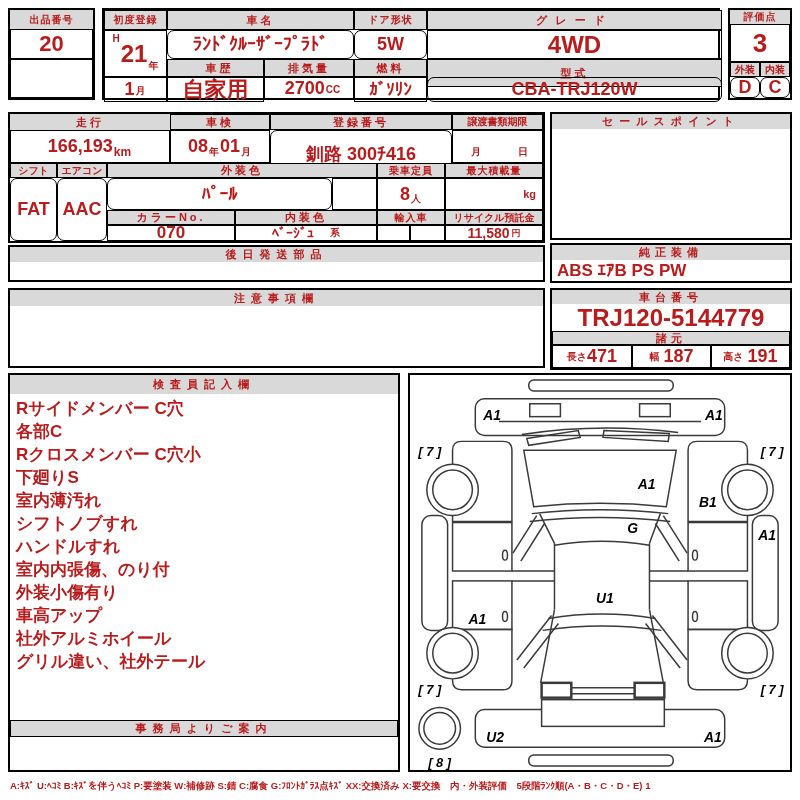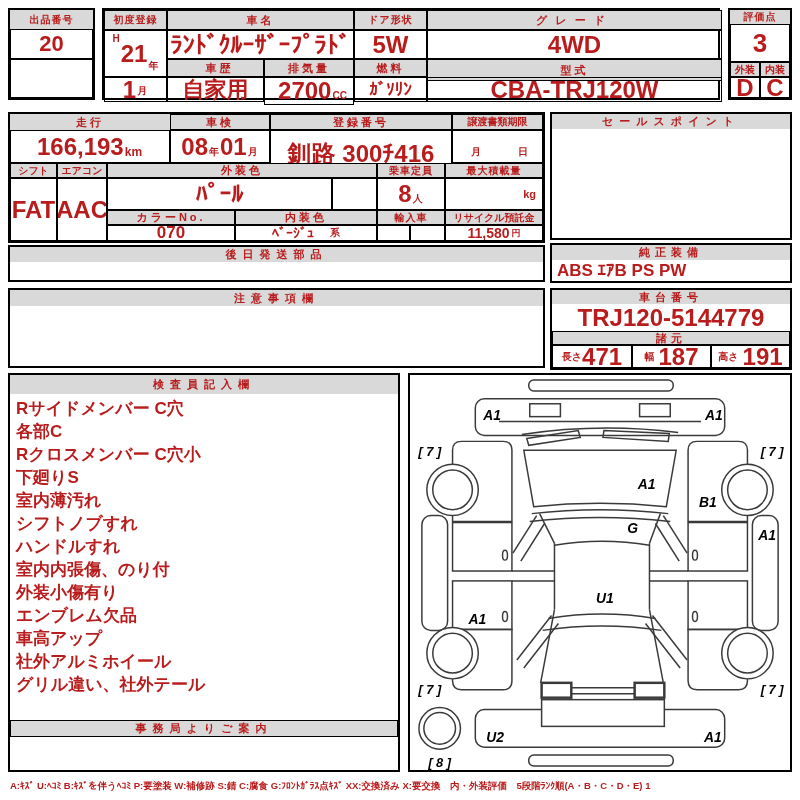--- a/index.html
+++ b/index.html
@@ -6,21 +6,21 @@
   #sheet{position:relative;width:800px;height:800px;background:#fff;color:#b91c1c;
          font-family:"Liberation Sans","DejaVu Sans",sans-serif;overflow:hidden;}
   .s{position:absolute;box-sizing:border-box;}
   .sec{position:absolute;box-sizing:border-box;border:2px solid #000;background:#fff;}
   .b{border:1px solid #000;}
   .hd{background:#d9d9d9;display:flex;align-items:center;justify-content:center;
       font-weight:700;font-size:11px;letter-spacing:3px;white-space:nowrap;overflow:hidden;}
   .hds{font-size:10px;letter-spacing:1px;}
   .vc{display:flex;align-items:center;justify-content:center;font-weight:700;white-space:nowrap;overflow:hidden;}
   .u{font-size:10px;font-weight:700;margin:0 1px;align-self:flex-end;padding-bottom:3px;}
-  .big20{font-size:24px;} .big22{font-size:22px;} .big24{font-size:24px;}
+  .big20{font-size:18px;border-radius:7px;} .big22{font-size:22px;} .big24{font-size:24px;}
   .big17{font-size:17px;} .big14{font-size:14px;}
   .notes{font-weight:700;font-size:17px;line-height:23px;padding:3px 6px;white-space:nowrap;}
   .legend{font-weight:700;font-size:9.5px;white-space:nowrap;}
   svg text{font-weight:700;font-family:"Liberation Sans","DejaVu Sans",sans-serif;}
 </style>
 </head>
 <body>
 
 <div id="sheet">
 
@@ -39,31 +39,31 @@
     </div>
     <div class="s b vc" style="left:0;top:67px;width:63px;height:25px;">
       <span class="big20">1</span>
         <span class="u">月</span>
     </div>
     <div class="s hd b" style="left:63px;top:0;width:187px;height:20px;">車名</div>
     <div class="s b vc big20" style="left:63px;top:20px;width:187px;height:29px;">ﾗﾝﾄﾞｸﾙｰｻﾞｰﾌﾟﾗﾄﾞ</div>
     <div class="s hd b" style="left:63px;top:49px;width:97px;height:18px;padding-left:8px;">車歴</div>
     <div class="s b vc big22" style="left:63px;top:67px;width:97px;height:25px;">自家用</div>
     <div class="s hd b" style="left:160px;top:49px;width:90px;height:18px;">排気量</div>
-    <div class="s b vc" style="left:160px;top:67px;width:90px;height:28px;padding-left:8px;">
+    <div class="s b vc" style="left:160px;top:67px;width:90px;height:22px;padding-left:8px;">
       <span class="big20">2700</span>
         <span class="u">CC</span>
     </div>
     <div class="s hd hds b" style="left:250px;top:0;width:73px;height:20px;">ドア形状</div>
     <div class="s b vc big20" style="left:250px;top:20px;width:73px;height:29px;">5W</div>
     <div class="s hd b" style="left:250px;top:49px;width:73px;height:18px;">燃料</div>
     <div class="s b vc big17" style="left:250px;top:67px;width:73px;height:25px;">ｶﾞｿﾘﾝ</div>
     <div class="s hd b" style="left:323px;top:0;width:295px;height:20px;letter-spacing:8px;">グレード</div>
     <div class="s b vc big24" style="left:323px;top:20px;width:295px;height:29px;">4WD</div>
-    <div class="s hd b" style="left:323px;top:49px;width:295px;height:22px;">型式</div>
+    <div class="s hd b" style="left:323px;top:49px;width:295px;height:28px;">型式</div>
     <div class="s b vc big20" style="left:323px;top:67px;width:295px;height:25px;">CBA-TRJ120W</div>
   </div>
 
   <div class="sec" style="left:728px;top:8px;width:64px;height:92px;">
     <div class="s hd hds" style="left:0;top:0;width:60px;height:14px;letter-spacing:1px;">評価点</div>
     <div class="s b vc" style="left:0;top:14px;width:60px;height:38px;font-size:26px;">3</div>
     <div class="s hd hds b" style="left:0;top:52px;width:30px;height:15px;letter-spacing:0;">外装</div>
     <div class="s hd hds b" style="left:30px;top:52px;width:30px;height:15px;letter-spacing:0;">内装</div>
     <div class="s b vc big20" style="left:0;top:67px;width:30px;height:21px;">D</div>
     <div class="s b vc big20" style="left:30px;top:67px;width:30px;height:21px;">C</div>
@@ -164,21 +164,20 @@
     <div class="s notes" style="left:0;top:19px;width:388px;height:323px;">
       <div>Rサイドメンバー C穴</div>
       <div>各部C</div>
       <div>Rクロスメンバー C穴小</div>
       <div>下廻りS</div>
       <div>室内薄汚れ</div>
       <div>シフトノブすれ</div>
       <div>ハンドルすれ</div>
       <div>室内内張傷、のり付</div>
       <div>外装小傷有り</div>
-      <div>エンブレム欠品</div>
       <div>車高アップ</div>
       <div>社外アルミホイール</div>
       <div>グリル違い、社外テール</div>
     </div>
     <div class="s hd b" style="left:0;top:345px;width:388px;height:17px;letter-spacing:6px;">事務局よりご案内</div>
     <div class="s" style="left:0;top:362px;width:388px;height:33px;"></div>
   </div>
 
   <div class="sec" style="left:408px;top:373px;width:384px;height:399px;font-style:italic;">
     <svg width="380" height="395" viewBox="0 0 384 399">

